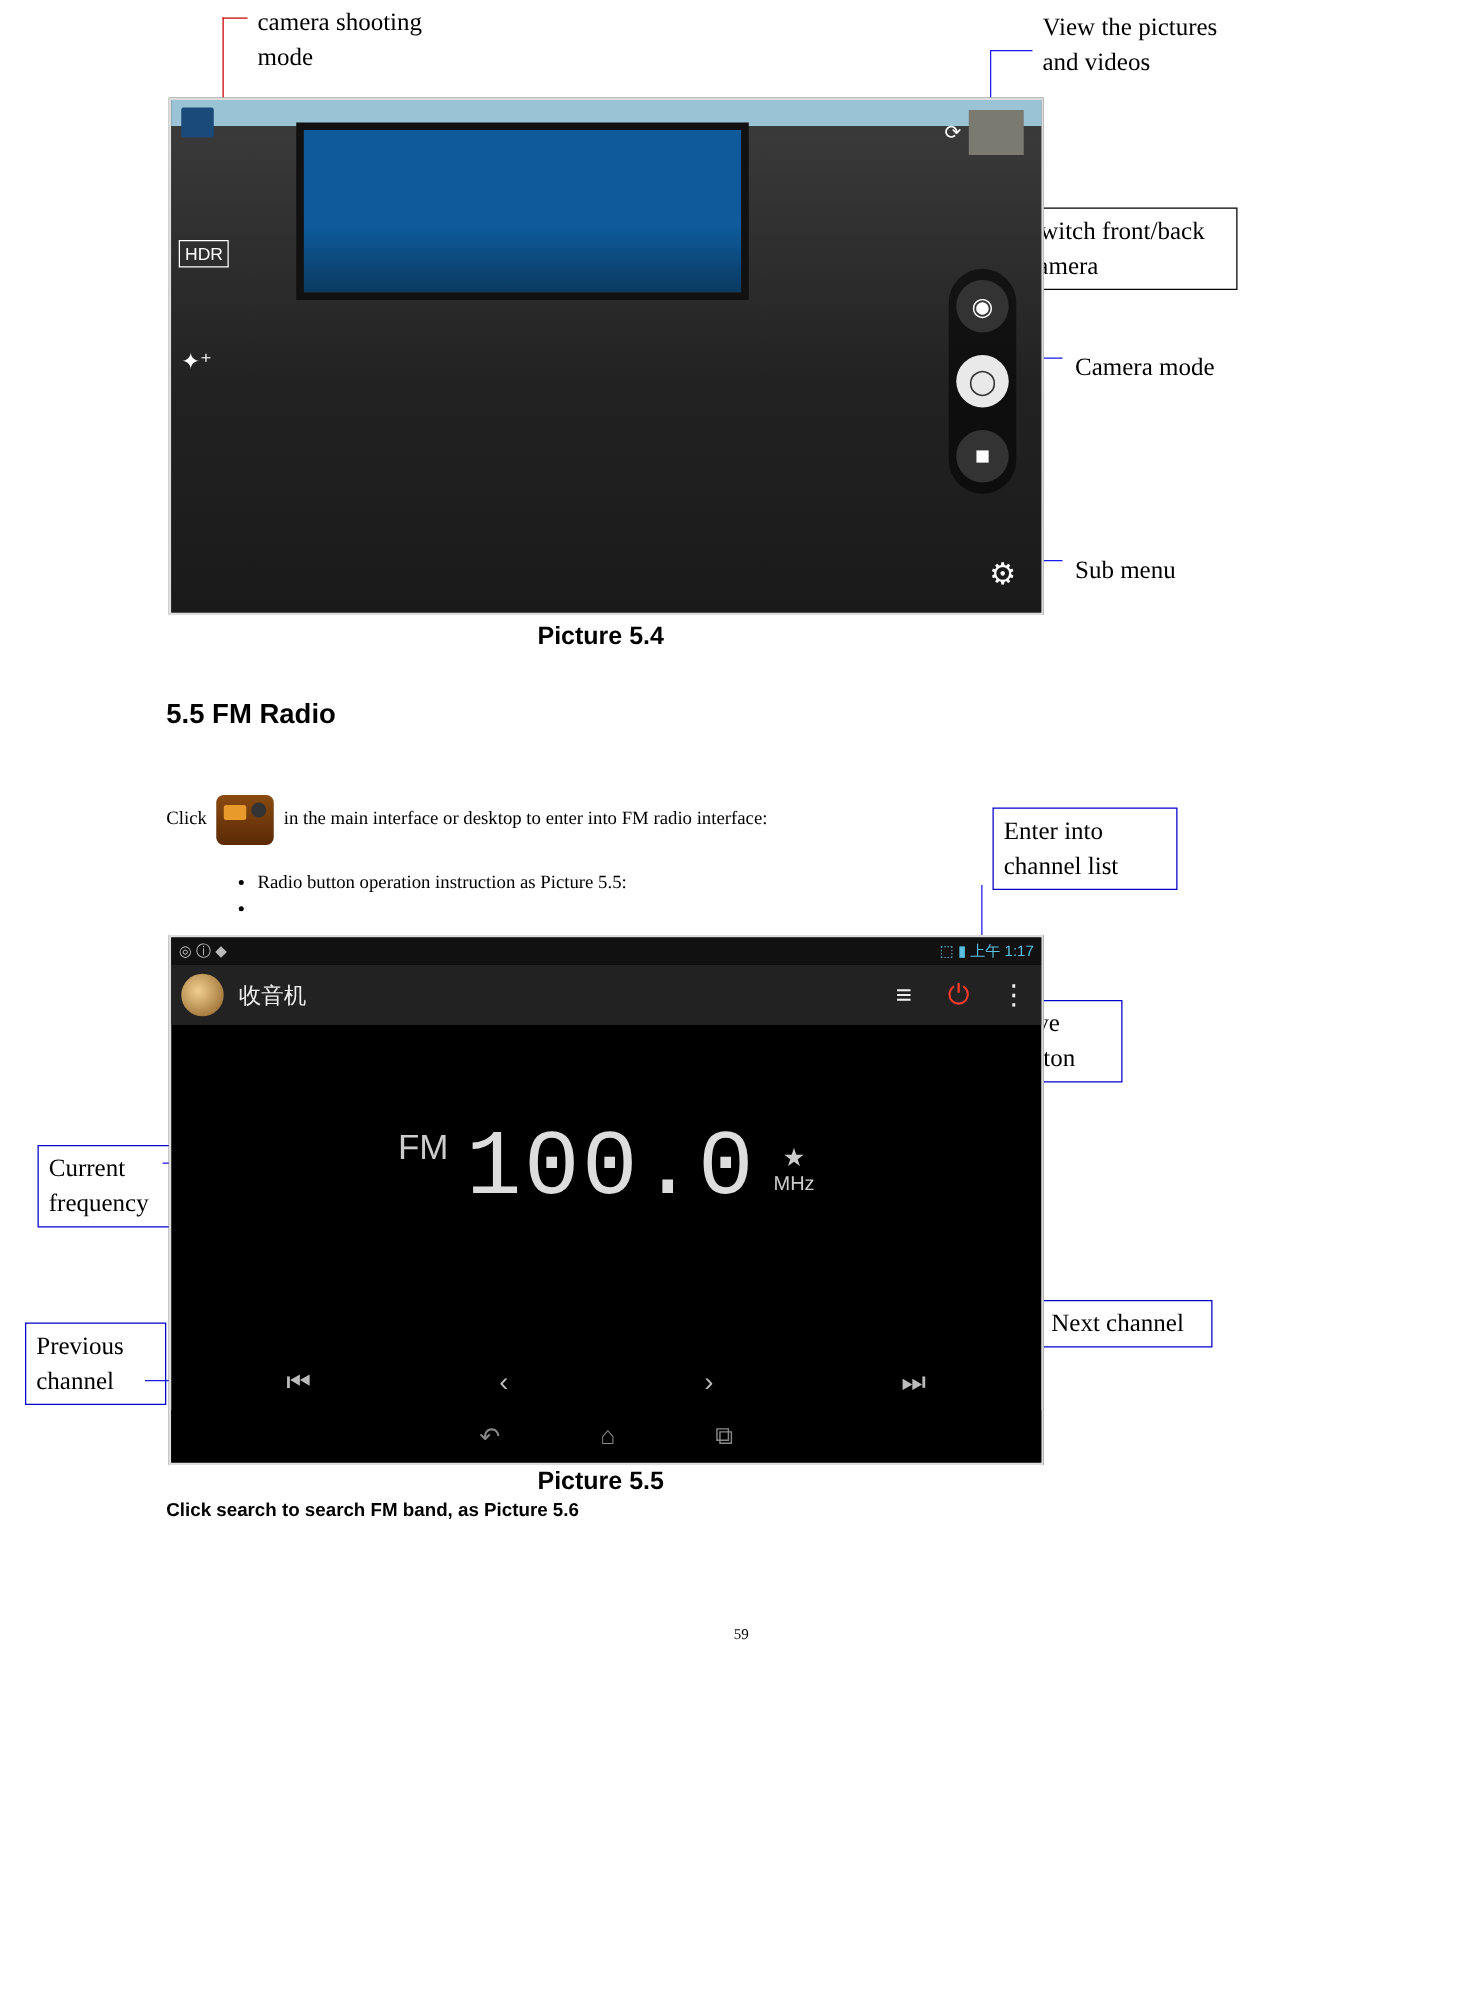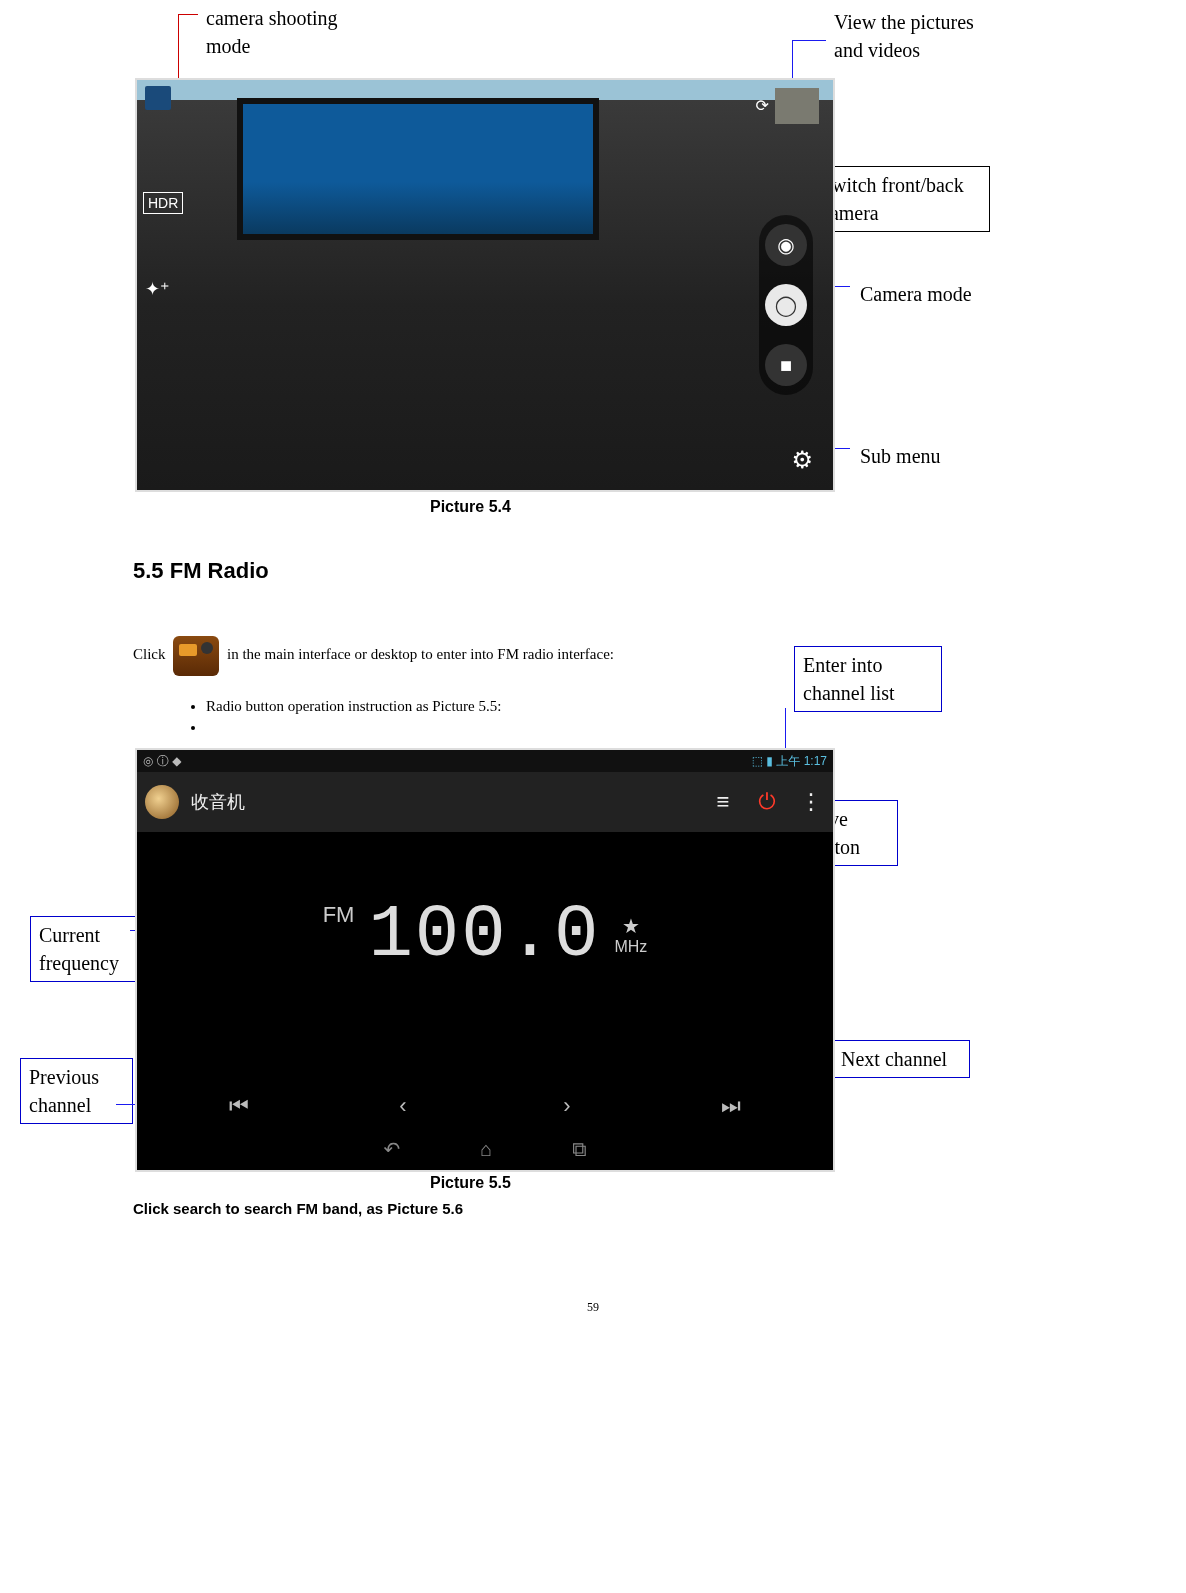--- a/index.html
+++ b/index.html
@@ -91,21 +91,21 @@
   .mode-pill .circ.active { background: #e9e9e9; color:#333; }
   .gear {
     position: absolute;
     right: 20px; bottom: 16px;
     color: #fff; font-size: 24px;
   }
   .caption {
     position: absolute;
     font-weight: bold;
     font-family: Arial, sans-serif;
-    font-size: 16px;
+    font-size: 20px;
   }
   .section-title {
     position: absolute;
     left: 133px;
     font-family: Arial, sans-serif;
     font-weight: bold;
     font-size: 22px;
   }
   .body-text {
     position: absolute;
@@ -153,21 +153,21 @@
     left: 0; right: 0; top: 0; height: 22px;
     background: #111;
     display:flex; justify-content:space-between; align-items:center;
     font-size: 12px;
     padding: 0 6px;
     color:#bbb;
   }
   .statusbar .right { color:#5abfe0; }
   .appbar {
     position: absolute;
-    left:0; right:0; top:22px; height:60px;
+    left:0; right:0; top:22px; height:48px;
     background:#222;
     display:flex; align-items:center;
     padding:0 8px;
   }
   .appbar .appicon {
     width:34px; height:34px; border-radius:50%;
     background:radial-gradient(circle at 40% 40%, #f0d090, #8a5a20);
     margin-right:12px;
   }
   .appbar .title { font-size:18px; color:#eee; }
@@ -177,21 +177,21 @@
     color:#eee;
   }
   .appbar .power { color:#ff3a2a; }
   .freq-display {
     position: absolute;
     left:0; right:0; top:110px; height:150px;
     display:flex; align-items:center; justify-content:center;
     gap:14px;
     color:#ccc;
   }
-  .freq-display .fm { font-size:22px; align-self:flex-start; margin-top:42px; }
+  .freq-display .fm { font-size:28px; align-self:flex-start; margin-top:42px; }
   .freq-display .num { font-size:74px; font-weight:300; letter-spacing:2px; color:#ddd;font-family:Liberation Mono, monospace; }
   .freq-display .mhz { font-size:16px; display:flex; flex-direction:column; align-items:center; }
   .freq-display .mhz .star { font-size:20px; }
   .controls {
     position: absolute;
     left:0; right:0; bottom:48px; top:340px;
     display:flex; align-items:center; justify-content:space-around;
     padding: 0 20px;
     color:#bbb;
     font-size:22px;

